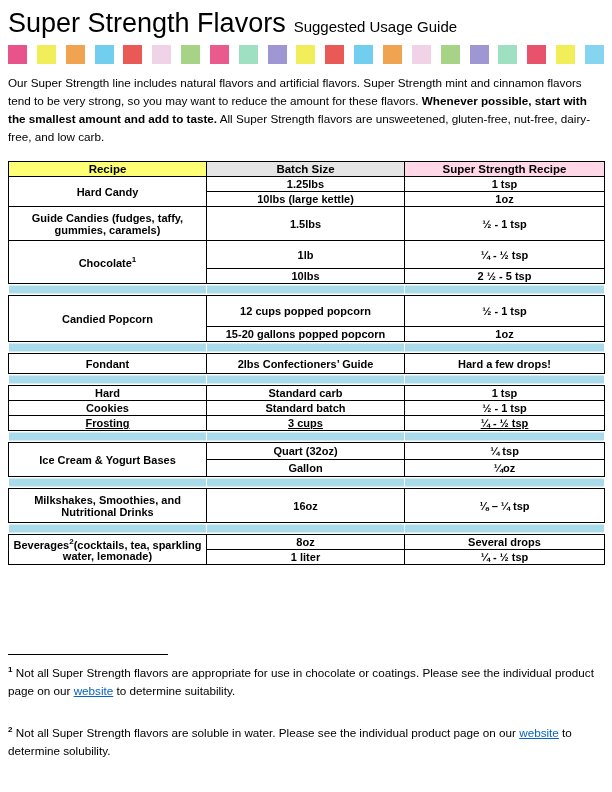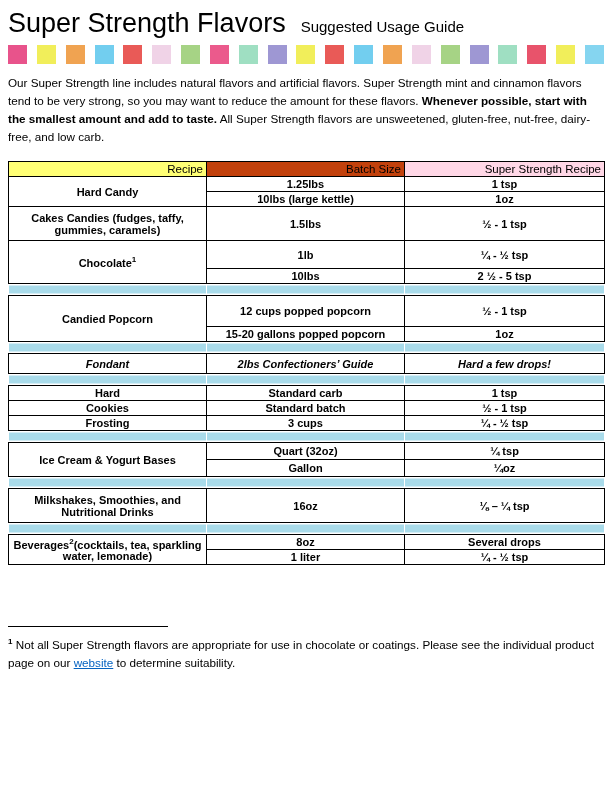--- a/index.html
+++ b/index.html
@@ -9,48 +9,48 @@
     font-family: "Liberation Sans", sans-serif;
     color: #000;
     position: relative;
     overflow: hidden;
   }
   .page { padding: 6px 8px 0 8px; width: 612px; height: 792px; }
 
   
   .title-row { margin-top: 2px; white-space: nowrap; }
   .title-main { font-size: 27px; font-weight: 400; letter-spacing: 0px; }
-  .title-sub  { font-size: 15px; font-weight: 400; margin-left: 15px; }
+  .title-sub  { font-size: 15px; font-weight: 400; margin-left: 8px; }
 
   
   .stripe { margin-top: 6px; display: flex; justify-content: space-between; width: 596px; }
   .stripe .sq { width: 19px; height: 19px; }
 
   
   .intro { margin-top: 10px; width: 598px; font-size: 11.7px; line-height: 18px; font-weight: 400; }
   .intro .b { font-weight: 700; }
 
   
   table.usage { border-collapse: collapse; table-layout: fixed; width: 596px; margin-top: 15px; }
   table.usage th, table.usage td {
     border: 1px solid #000;
     text-align: center; vertical-align: middle;
     padding: 1px 3px;
   }
-  table.usage th { font-size: 11.5px; font-weight: 400; height: 14px; text-align: right; }
+  table.usage th { font-size: 11.5px; font-weight: 700; height: 14px; }
   table.usage td { font-size: 11px; font-weight: 700; }
   table.usage sup { font-size: 8px; font-weight: 700; }
   tr.spacer td {
     height: 12px;
     border-left-color: #ffffff; border-right-color: #ffffff;
     box-shadow: inset 0 1.5px 0 #ffffff, inset 0 -1.5px 0 #ffffff;
   }
 
   
-  .footer-block { position: absolute; left: 8px; top: 626px; width: 596px; }
+  .footer-block { position: absolute; left: 8px; top: 654px; width: 596px; }
   .fn-sep { width: 160px; border: none; border-top: 1.6px solid #000; margin-bottom: 6px; }
   .footnote { font-size: 11.7px; line-height: 18px; font-weight: 400; margin-bottom: 21px; width: 590px; }
   .footnote sup { font-size: 8px; font-weight: 700; }
   .footnote a { color: #0563C1; text-decoration: underline; cursor: pointer; }
 </style>
 </head>
 <body>
 
 <div class="page">
 
@@ -86,36 +86,36 @@
 
   <table class="usage">
     <colgroup>
       <col style="width:198px">
         <col style="width:198px">
         <col style="width:200px">
     </colgroup>
     <thead>
       <tr>
           <th style="background: rgb(255, 255, 117);">Recipe</th>
-          <th style="background: #c2410c;">Batch Size</th>
+          <th style="background: #e5e5e5;">Batch Size</th>
           <th style="background: rgb(255, 215, 230);">Super Strength Recipe</th>
         </tr>
     </thead>
     <tbody>
         <tr style="height: 15px;">
           <td rowspan="2">Hard Candy</td>
           <td>1.25lbs</td>
           <td>1 tsp</td>
         </tr>
         <tr style="height: 15px;">
           <td>10lbs (large kettle)</td>
           <td>1oz</td>
         </tr>
         <tr style="height: 34px;">
-          <td rowspan="1">Cakes Candies (fudges, taffy, gummies, caramels)</td>
+          <td rowspan="1">Guide Candies (fudges, taffy, gummies, caramels)</td>
           <td>1.5lbs</td>
           <td>½ - 1 tsp</td>
         </tr>
         <tr style="height: 28px; margin-left: 37px;">
           <td rowspan="2">Chocolate<sup>1</sup></td>
           <td>1lb</td>
           <td>¼ - ½ tsp</td>
         </tr>
         <tr style="height: 15px;">
           <td>10lbs</td>
@@ -133,41 +133,41 @@
         </tr>
         <tr style="height: 15px;">
           <td>15-20 gallons popped popcorn</td>
           <td>1oz</td>
         </tr>
         <tr class="spacer">
           <td style="background: rgb(169, 219, 234);"></td>
           <td style="background: rgb(169, 219, 234);"></td>
           <td style="background: rgb(169, 219, 234);"></td>
         </tr>
-        <tr style="height: 20px; font-style: italic;">
+        <tr style="height: 20px;">
           <td rowspan="1">Fondant</td>
           <td>2lbs Confectioners’ Guide</td>
           <td>Hard a few drops!</td>
         </tr>
         <tr class="spacer">
           <td style="background: rgb(169, 219, 234);"></td>
           <td style="background: rgb(169, 219, 234);"></td>
           <td style="background: rgb(169, 219, 234);"></td>
         </tr>
         <tr style="height: 15px;">
           <td rowspan="1">Hard</td>
           <td>Standard carb</td>
           <td>1 tsp</td>
         </tr>
         <tr style="height: 15px;">
           <td rowspan="1">Cookies</td>
           <td>Standard batch</td>
           <td>½ - 1 tsp</td>
         </tr>
-        <tr style="height: 15px;">
+        <tr style="height: 15px; text-decoration: underline;">
           <td rowspan="1">Frosting</td>
           <td>3 cups</td>
           <td>¼ - ½ tsp</td>
         </tr>
         <tr class="spacer">
           <td style="background: rgb(169, 219, 234);"></td>
           <td style="background: rgb(169, 219, 234);"></td>
           <td style="background: rgb(169, 219, 234);"></td>
         </tr>
         <tr style="height: 17px;">
@@ -203,16 +203,17 @@
           <td>1 liter</td>
           <td>¼ - ½ tsp</td>
         </tr>
       </tbody>
   </table>
 
   <div class="footer-block">
     <hr class="fn-sep">
     <div>
         <p class="footnote"><sup>1</sup> Not all Super Strength flavors are appropriate for use in chocolate or coatings. Please see the individual product page on our <a href="#">website</a> to determine suitability.</p>
+        <p class="footnote"><sup>2</sup> Not all Super Strength flavors are soluble in water. Please see the individual product page on our <a href="#">website</a> to determine solubility.</p>
       </div>
   </div>
 
 </div>
 
 </body></html>

